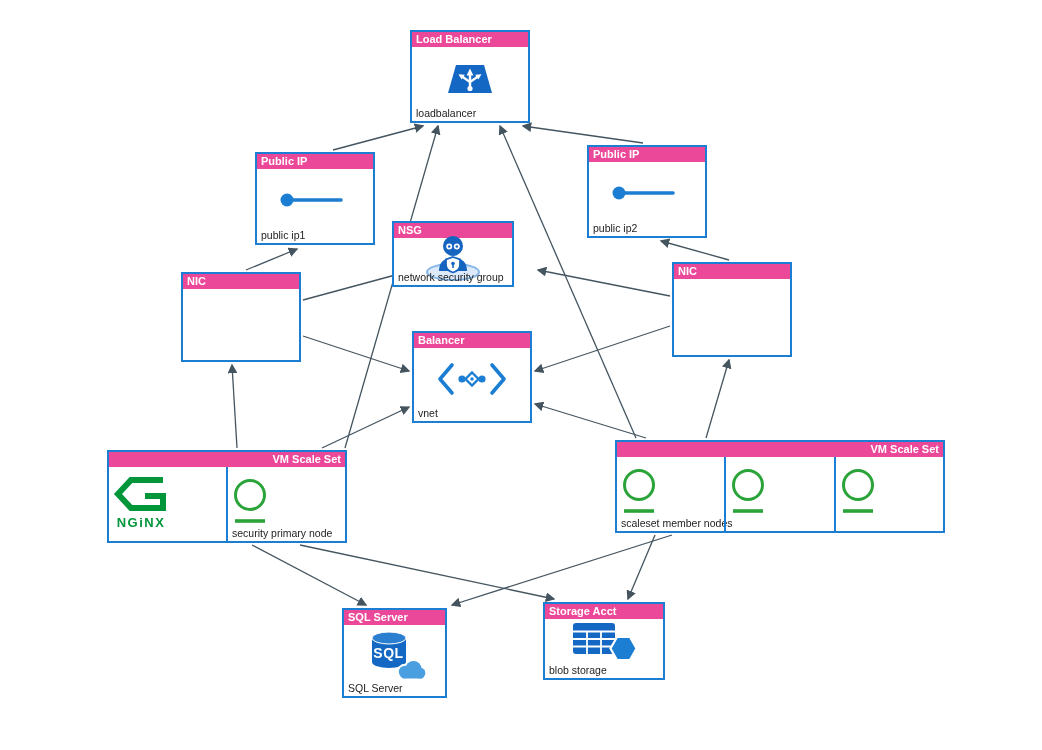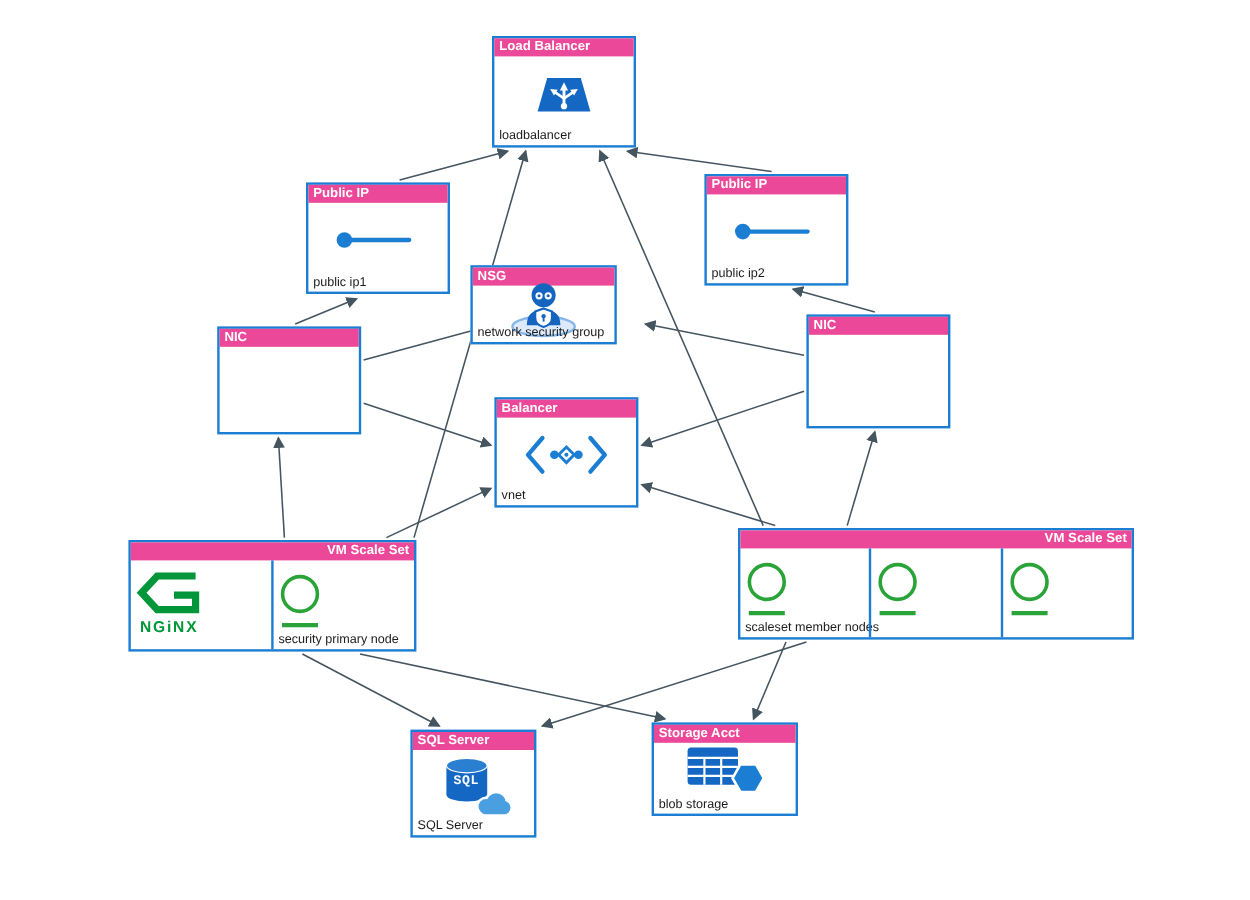--- a/index.html
+++ b/index.html
@@ -9,21 +9,21 @@
   .edges{position:absolute;left:0;top:0;z-index:0;}
   .node{position:absolute;z-index:1;background:#fff;border:2px solid #1b7ed3;box-sizing:border-box;}
   .node-header{height:15px;background:#ec4899;color:#fff;font-size:11px;font-weight:bold;line-height:15px;padding:0 4px;white-space:nowrap;overflow:hidden;}
   .node-header.centered{text-align:right;}
   .node-body{position:relative;height:calc(100% - 15px);display:flex;align-items:center;justify-content:center;padding-bottom:12px;box-sizing:border-box;}
   .node-label{position:absolute;left:4px;bottom:2px;font-size:10.5px;color:#1c1c1c;white-space:nowrap;}
   .cells{display:flex;height:calc(100% - 15px);}
   .cell{flex:1;position:relative;display:flex;flex-direction:column;align-items:flex-start;justify-content:center;border-left:2px solid #1b7ed3;padding-bottom:4px;box-sizing:border-box;}
   .cell:first-child{border-left:none;}
   .icon-wrap{position:relative;display:flex;flex-direction:column;align-items:center;}
-  .sql-word{position:absolute;left:25px;top:17px;transform:translateX(-50%);color:#fff;font-weight:bold;font-size:11px;letter-spacing:.5px;font-family:Liberation Mono, monospace;}
+  .sql-word{position:absolute;left:25px;top:17px;transform:translateX(-50%);color:#fff;font-weight:bold;font-size:14px;letter-spacing:.5px;}
   .nginx-word{color:#009639;font-weight:bold;font-size:13px;letter-spacing:1.5px;margin-top:2px;}
   
   #n-lb{left:410px;top:30px;width:120px;height:93px;}
   #n-pip1{left:255px;top:152px;width:120px;height:93px;}
   #n-pip2{left:587px;top:145px;width:120px;height:93px;}
   #n-nsg{left:392px;top:221px;width:122px;height:66px;}
   #n-nic1{left:181px;top:272px;width:120px;height:90px;}
   #n-nic2{left:672px;top:262px;width:120px;height:95px;}
   #n-vnet{left:412px;top:331px;width:120px;height:92px;}
   #n-vmssl{left:107px;top:450px;width:240px;height:93px;}

